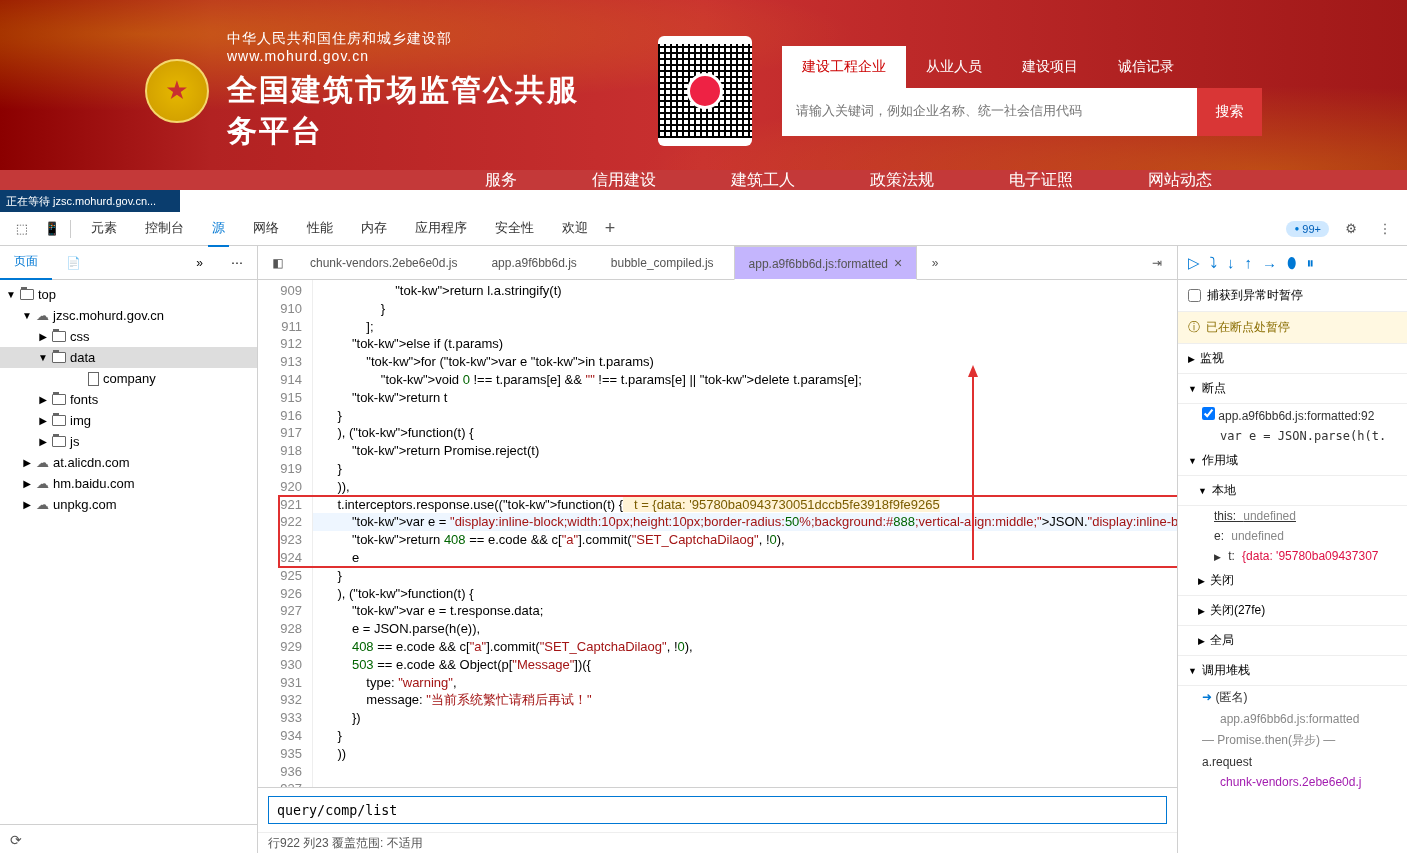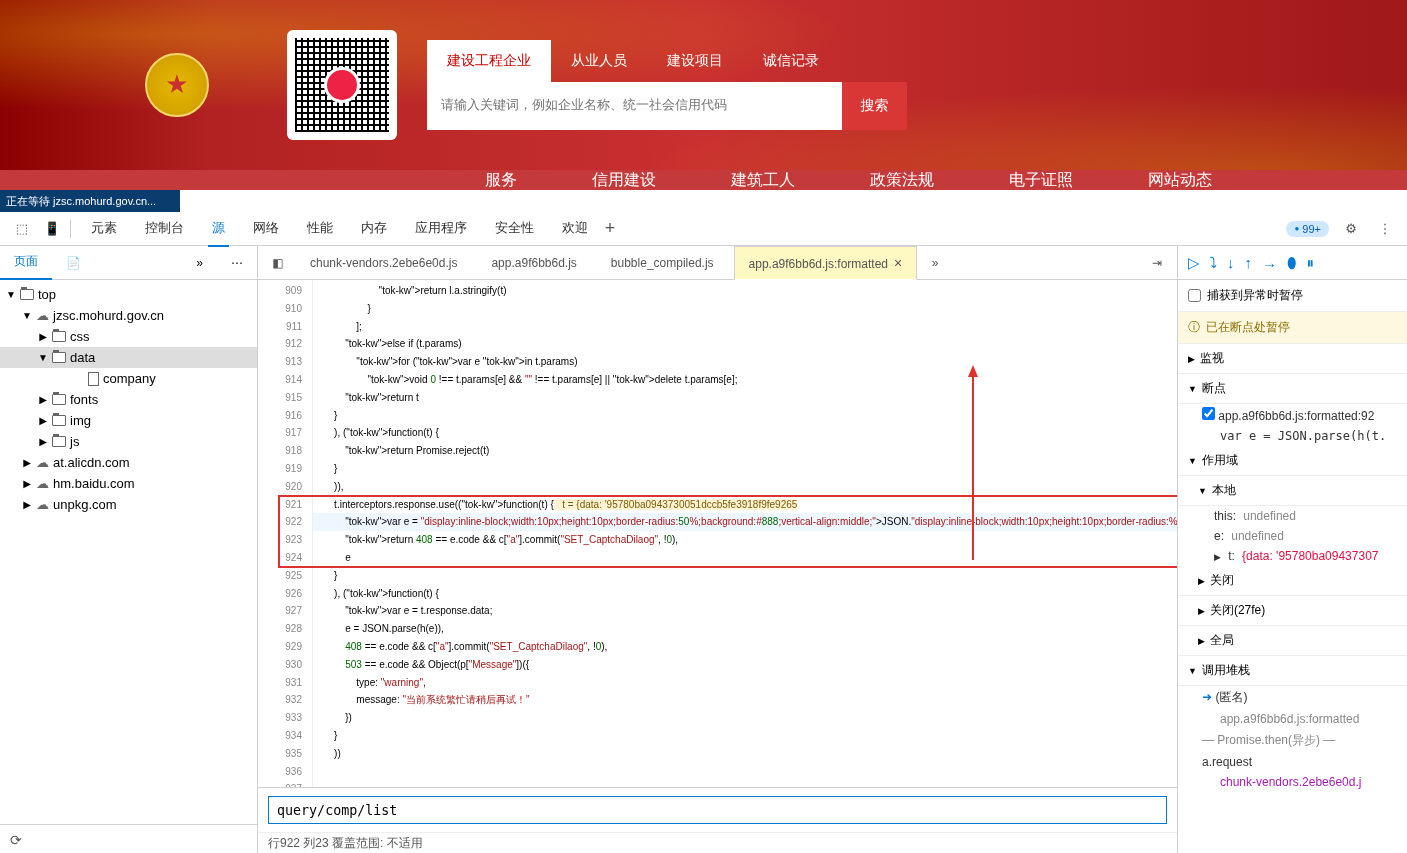--- a/index.html
+++ b/index.html
@@ -57,23 +57,23 @@
 .folder-icon { width: 14px; height: 11px; border: 1px solid #666; border-radius: 1px; position: relative; background: #fff; }
 .folder-icon::before { content: ""; position: absolute; top: -3px; left: 0; width: 6px; height: 2px; background: #666; }
 .cloud-icon::before { content: "☁"; color: #666; font-size: 13px; }
 .file-icon { width: 11px; height: 14px; border: 1px solid #666; background: #fff; }
 .ps-bottom { height: 30px; border-top: 1px solid #d0d0d0; display: flex; align-items: center; padding: 0 10px; font-size: 14px; color: #555; }
 
 
 .source-panel { flex: 1; display: flex; flex-direction: column; min-width: 0; }
 .file-tabs { height: 34px; border-bottom: 1px solid #d0d0d0; display: flex; align-items: center; font-size: 12px; padding: 0 8px; gap: 6px; }
 .file-tab { padding: 8px 14px; cursor: pointer; color: #555; white-space: nowrap; }
-.file-tab.active { background: #fef9c3; border: 1px solid #d0d0d0; border-bottom-color: #fff; margin-bottom: -1px; }
+.file-tab.active { background: #c4b5fd; border: 1px solid #d0d0d0; border-bottom-color: #fff; margin-bottom: -1px; }
 .file-tab .close { margin-left: 6px; font-size: 14px; }
-.code-area { flex: 1; display: flex; font-family: Consolas, Menlo, monospace; font-size: 10px; overflow: hidden; position: relative; }
+.code-area { flex: 1; display: flex; font-family: Consolas, Menlo, monospace; font-size: 13px; overflow: hidden; position: relative; }
 .gutter { width: 55px; background: #fff; text-align: right; color: #888; padding-right: 10px; line-height: 17.8px; padding-top: 2px; user-select: none; border-right: 1px solid #eee; }
 .gutter-line { height: 17.8px; position: relative; }
 .code-lines { flex: 1; line-height: 17.8px; padding-top: 2px; white-space: pre; overflow: hidden; }
 .code-lines .line { height: 17.8px; padding-left: 10px; position: relative; }
 .line.hl-exec { background: #eef6ff; }
 .tok-num { color: #006400; }
 .tok-str { color: #a31515; }
 .val-hint { background: #fff3d6; color: #7a5c00; }
 
 .search-bar { height: 45px; border-top: 1px solid #d0d0d0; display: flex; align-items: center; padding: 6px 10px; gap: 10px; font-size: 12px; }
@@ -97,20 +97,24 @@
 .check { width: 13px; height: 13px; }
 
 .red-box { position: absolute; border: 2px solid #e03030; pointer-events: none; }
 </style>
 </head>
 <body>
 
 <div class="header">
   <div class="header-content">
     <div class="emblem"></div>
+    <div class="header-titles">
+      <div class="header-top-line">中华人民共和国住房和城乡建设部    www.mohurd.gov.cn</div>
+      <div class="header-main-title">全国建筑市场监管公共服务平台</div>
+    </div>
     <div class="qr-box">
         <div class="qr-inner"></div>
       </div>
     <div class="tab-search">
       <div class="tab-row" id="search-tabs">
           <div class="tab active">建设工程企业</div>
           <div class="tab">从业人员</div>
           <div class="tab">建设项目</div>
           <div class="tab">诚信记录</div>
         </div>
@@ -312,21 +316,21 @@
     <div class="debug-sub" style="padding-left:42px;font-family:Consolas,monospace;">var e = JSON.parse(h(t.</div>
     <div class="debug-section">
         <span class="arrow">▼</span>
         <span>作用域</span>
       </div>
     <div class="debug-section" style="padding-left:20px;">
         <span class="arrow">▼</span>
         <span>本地</span>
       </div>
     <div id="locals">
-        <div class="debug-sub" style="padding-left: 36px; font-family: Consolas, monospace;"><span>this:</span> <span class="undef">undefined</span></div>
+        <div class="debug-sub" style="padding-left: 36px; font-family: Consolas, monospace; text-decoration: underline;"><span>this:</span> <span class="undef">undefined</span></div>
         <div class="debug-sub" style="padding-left: 36px; font-family: Consolas, monospace;"><span>e:</span> <span class="undef">undefined</span></div>
         <div class="debug-sub" style="padding-left: 36px; font-family: Consolas, monospace;"><span style="font-size:9px;">▶</span> <span>t:</span> <span class="dstr">{data: '95780ba09437307</span></div>
       </div>
     <div class="debug-section" style="padding-left:20px;">
         <span class="arrow">▶</span>
         <span>关闭</span>
       </div>
     <div class="debug-section" style="padding-left:20px;">
         <span class="arrow">▶</span>
         <span>关闭(27fe)</span>

